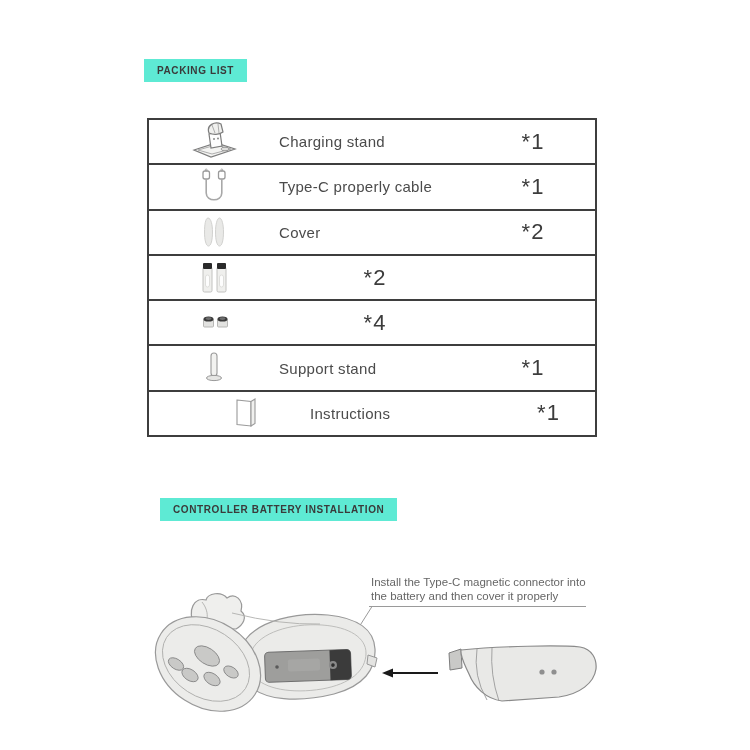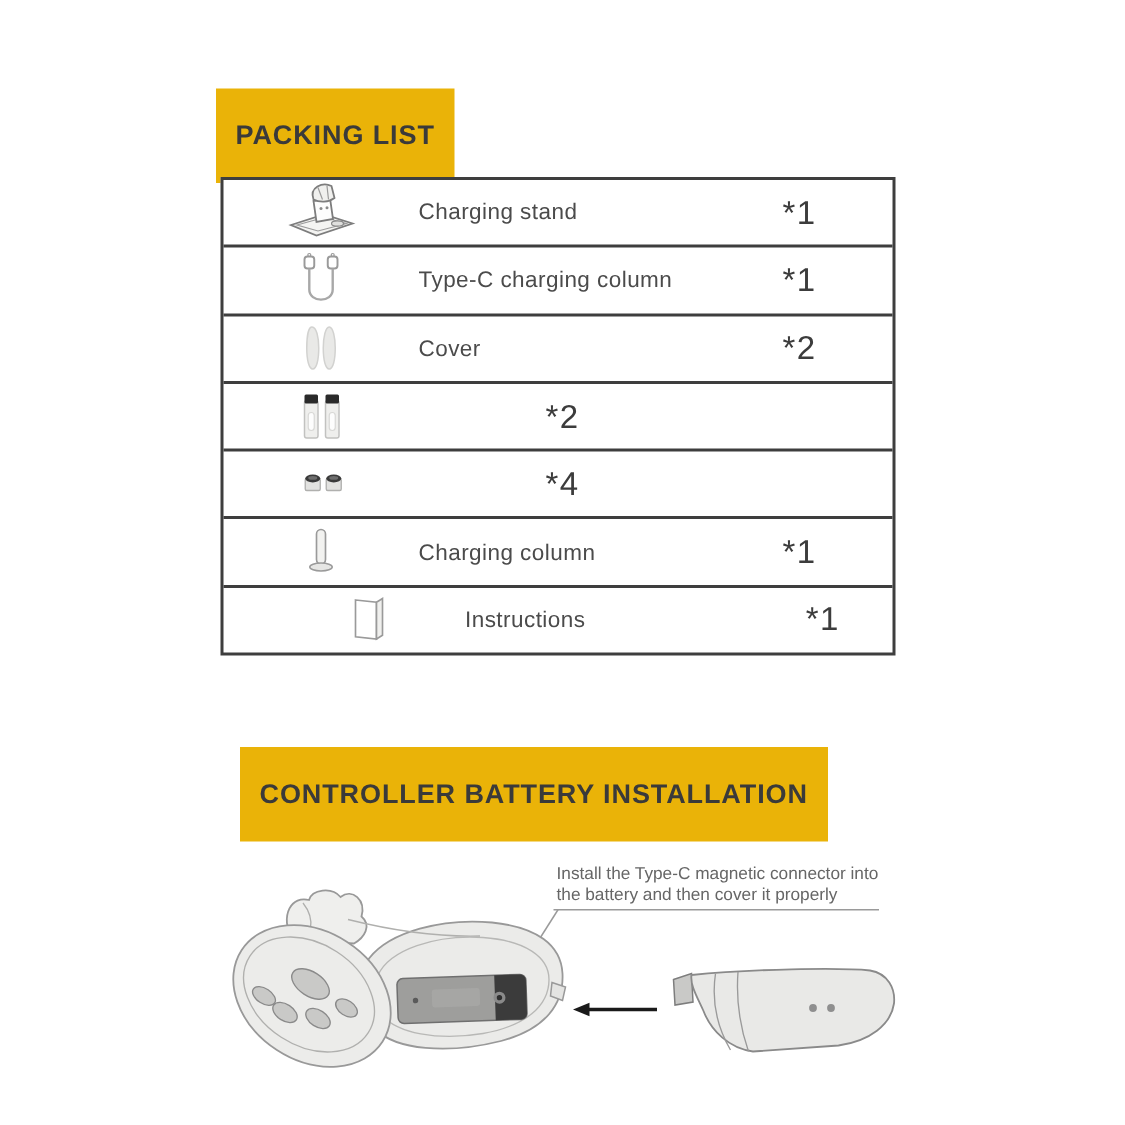--- a/index.html
+++ b/index.html
@@ -1,19 +1,19 @@
 <!DOCTYPE html>
 <html><head>
 <meta charset="utf-8">
 <style>
   html,body{margin:0;padding:0;background:#fff;}
   #stage{position:relative;width:750px;height:750px;background:#ffffff;overflow:hidden;
          font-family:"Liberation Sans",sans-serif;}
-  .section-title{position:absolute;background:#eab308;color:#3a3a3a;font-weight:bold;
-         font-size:18px;letter-spacing:.6px;padding:21px 13px;white-space:nowrap;}
+  .section-title{position:absolute;background:#5eead4;color:#3a3a3a;font-weight:bold;
+         font-size:10px;letter-spacing:.6px;padding:6px 13px;white-space:nowrap;}
   #packing-title{left:144px;top:59px;}
   #install-title{left:148px;top:498px;margin-left:12px;}
   #packing-table{position:absolute;left:147px;top:118px;width:446px;
          border:2px solid #3e3e3e;background:#fff;}
   .prow{display:grid;grid-template-columns:130px 192px 1fr;align-items:center;
          height:43.3px;border-bottom:2px solid #3e3e3e;}
   .prow:last-child{border-bottom:none;padding-left:31px;}
   .icon-cell{display:flex;justify-content:center;align-items:center;}
   .label-cell{font-size:15px;color:#4b4b4b;white-space:nowrap;letter-spacing:.3px;}
   .qty-cell{font-size:22px;color:#3c3c3c;font-weight:300;text-align:center;letter-spacing:1px;}
@@ -50,21 +50,21 @@
     <div class="prow">
       <div class="icon-cell">
         <svg width="46" height="42" viewBox="0 0 46 42">
           <rect x="12" y="5" width="6.5" height="8" rx="2" fill="#fff" stroke="#9a9a9a" stroke-width="1.3"></rect>
           <rect x="27.5" y="5" width="6.5" height="8" rx="2" fill="#fff" stroke="#9a9a9a" stroke-width="1.3"></rect>
           <circle cx="15.2" cy="4" r="1" fill="none" stroke="#9a9a9a" stroke-width="0.8"></circle>
           <circle cx="30.8" cy="4" r="1" fill="none" stroke="#9a9a9a" stroke-width="0.8"></circle>
           <path d="M15.2,13 L15.2,27 C15.2,36 30.8,36 30.8,27 L30.8,13" fill="none" stroke="#a8a8a8" stroke-width="1.6"></path>
         </svg>
       </div>
-      <div class="label-cell">Type-C charging column</div>
+      <div class="label-cell">Type-C properly cable</div>
       <div class="qty-cell">*1</div>
     </div>
 
     <div class="prow">
       <div class="icon-cell">
         <svg width="46" height="42" viewBox="0 0 46 42">
           <path d="M17,7 C20,7 21.5,14 21.5,21 C21.5,29 20,35 17.5,35 C15,35 13.5,29 13.5,21 C13.5,14 14.5,7 17,7 Z" fill="#e9e9e7" stroke="#d2d2d0" stroke-width="1"></path>
           <path d="M28.5,7 C31,7 32.5,14 32.5,21 C32.5,29 31,35 28.5,35 C26,35 24.5,29 24.5,21 C24.5,14 26,7 28.5,7 Z" fill="#e9e9e7" stroke="#d2d2d0" stroke-width="1"></path>
         </svg>
       </div>
@@ -108,21 +108,21 @@
       <div class="qty-cell">*4</div>
     </div>
 
     <div class="prow">
       <div class="icon-cell">
         <svg width="46" height="42" viewBox="0 0 46 42">
           <rect x="20" y="6" width="6" height="23" rx="3" fill="#f2f2f0" stroke="#9a9a9a" stroke-width="1.1"></rect>
           <ellipse cx="23" cy="31" rx="7.5" ry="2.6" fill="#e6e6e4" stroke="#9a9a9a" stroke-width="1"></ellipse>
         </svg>
       </div>
-      <div class="label-cell">Charging column</div>
+      <div class="label-cell">Support stand</div>
       <div class="qty-cell">*1</div>
     </div>
 
     <div class="prow">
       <div class="icon-cell">
         <svg width="46" height="42" viewBox="0 0 46 42">
           <polygon points="15,8 29,9.5 29,34 15,32.5" fill="#ffffff" stroke="#9a9a9a" stroke-width="1.1"></polygon>
           <polygon points="29,9.5 33,7 33,31.5 29,34" fill="#f0f0ee" stroke="#9a9a9a" stroke-width="1.1"></polygon>
         </svg>
       </div>

